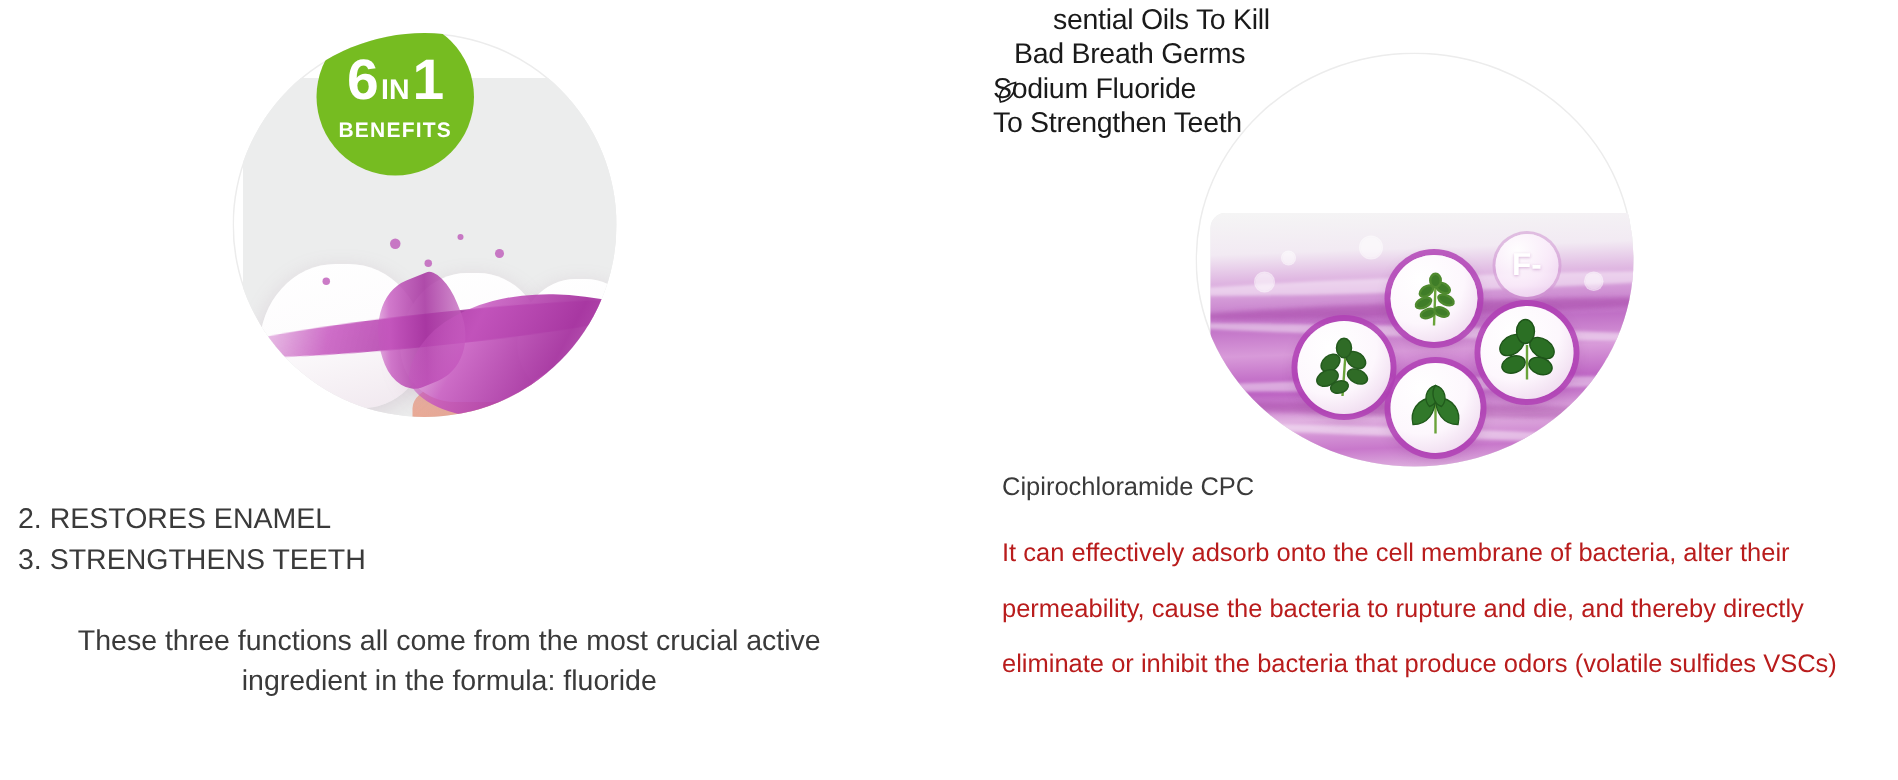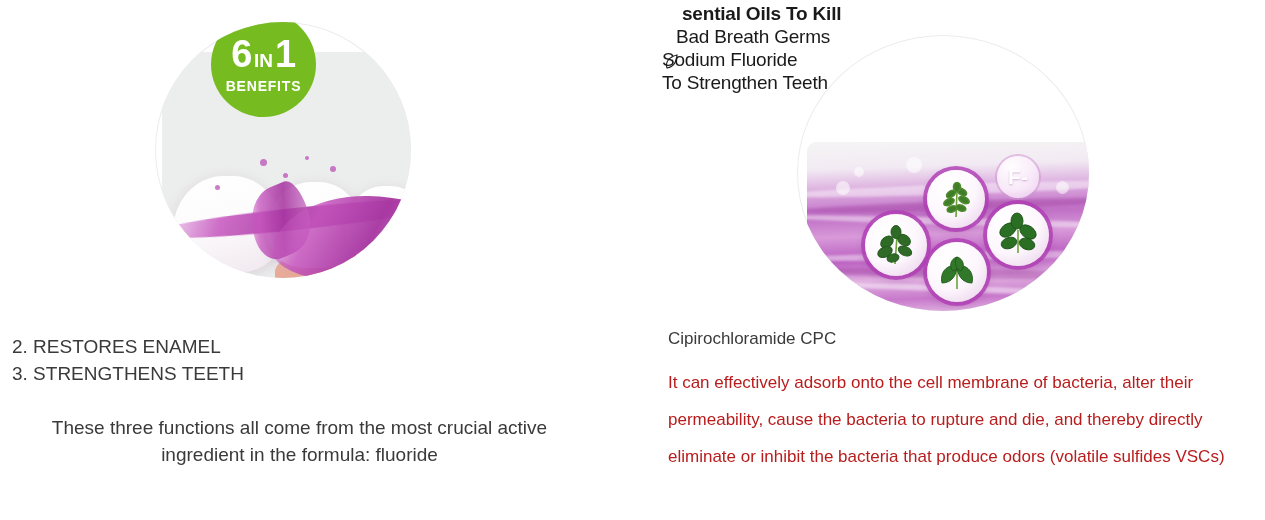--- a/index.html
+++ b/index.html
@@ -276,36 +276,36 @@
     left: 12px;
     top: 2px;
     width: 290px;
     z-index: 6;
     font-size: 19px;
     line-height: 23px;
     color: #1a1a1a;
     letter-spacing: -0.2px;
   }
   .ct-line { white-space: nowrap; }
-  .ct-line.clipped-a { margin-left: 20px; font-weight: bold; }
+  .ct-line.clipped-a { margin-left: 40px; }
   .ct-line.clipped-b { margin-left: 14px; }
   .leaf-mark {
     position: absolute;
     left: 2px;
     top: 52px;
     width: 14px;
     height: 16px;
   }
 
   
   .text-block {
     position: absolute;
   }
   .tb-left  { left: 12px; top: 333px; width: 600px; }
-  .tb-right { left: 18px; top: 328px; width: 595px; }
+  .tb-right { left: 18px; top: 314px; width: 595px; }
 
   .list-line {
     font-size: 19px;
     line-height: 27px;
     color: #3a3a3a;
   }
   .para-left {
     font-size: 19px;
     line-height: 27px;
     color: #3a3a3a;

